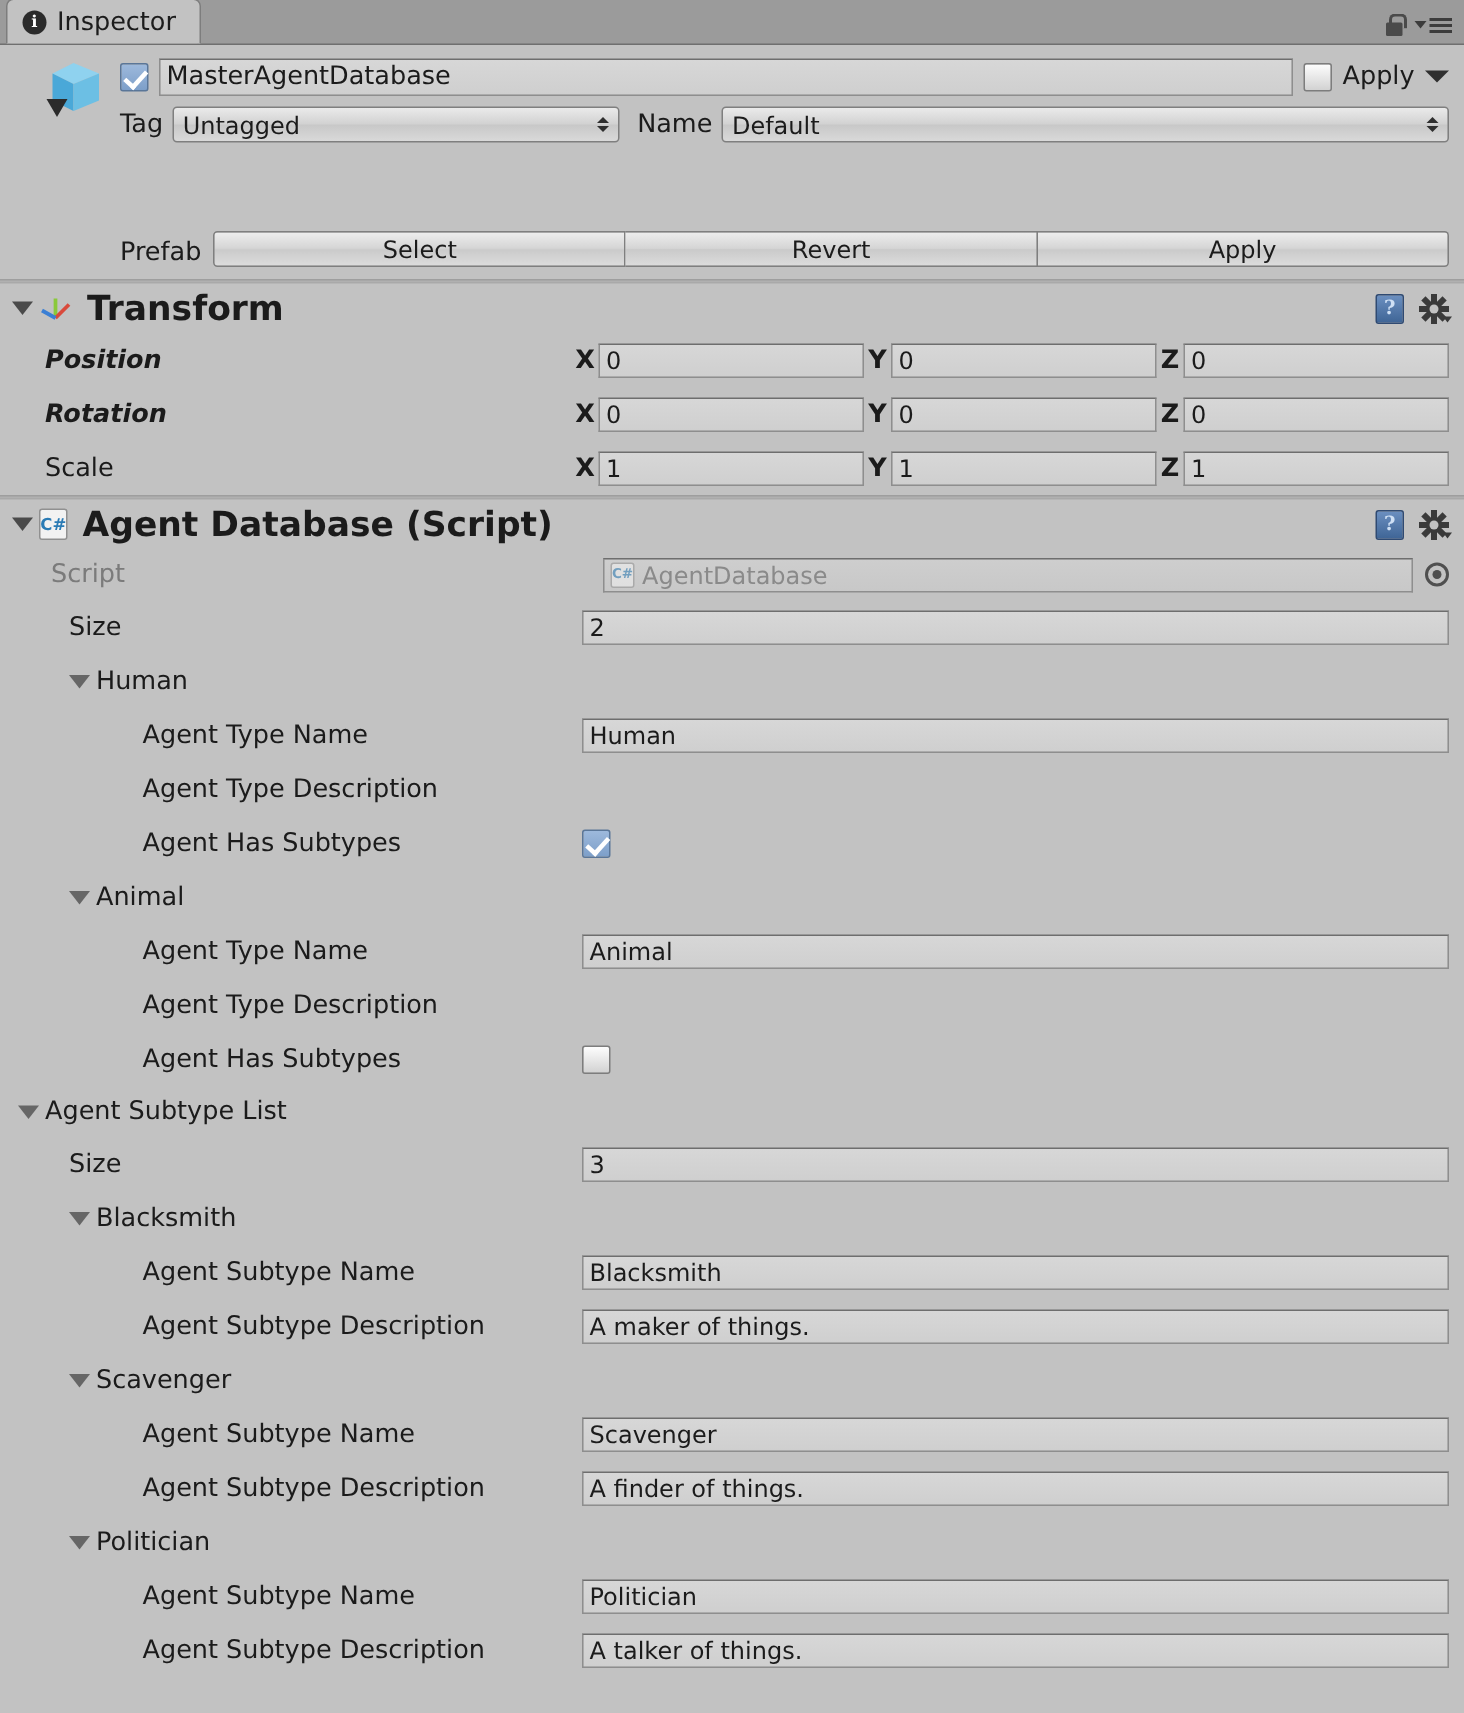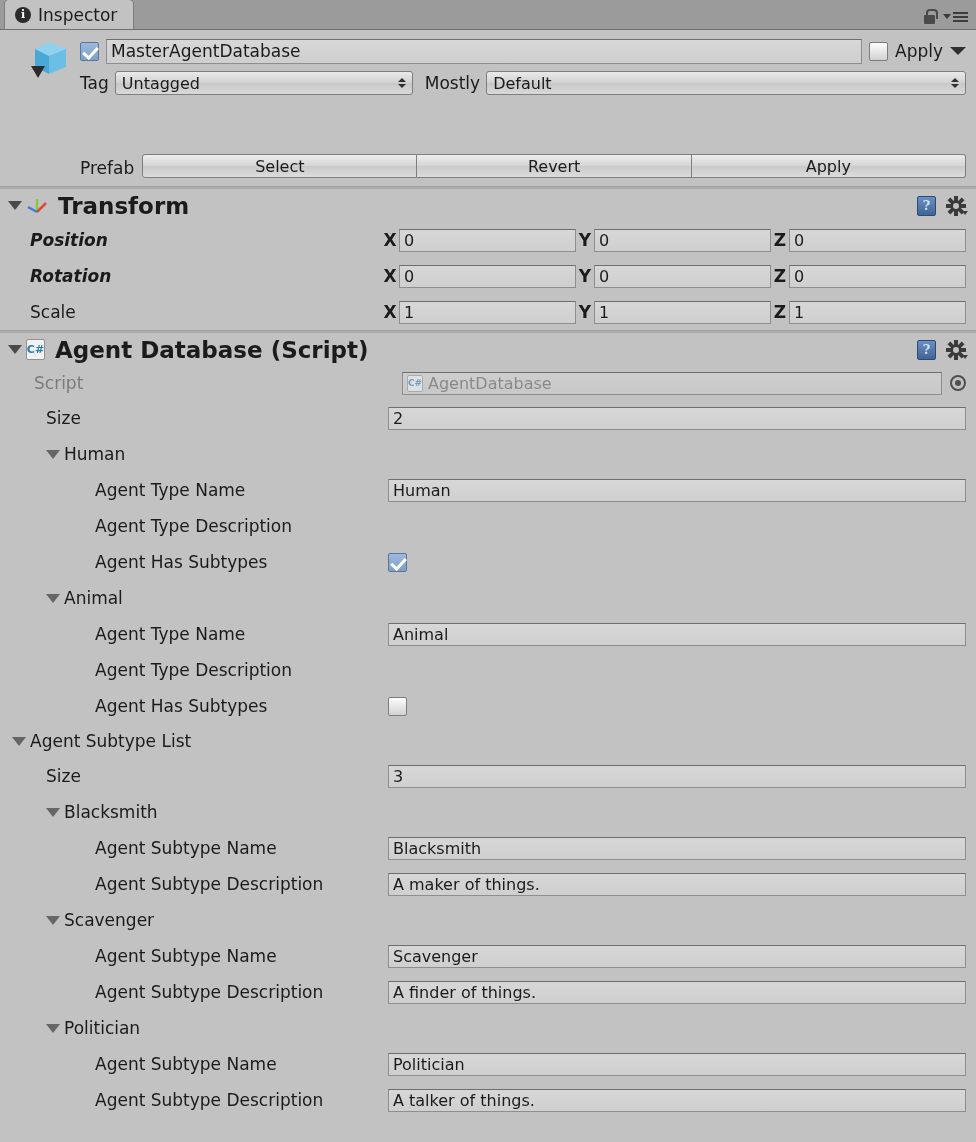--- a/index.html
+++ b/index.html
@@ -234,21 +234,21 @@
 
       <div style="display:flex; align-items:center; gap:6px; height:34px;">
         <span class="label">Tag</span>
         <div class="popup" style="width:298px;">
           <span>Untagged</span>
           <span class="updown">
               <i class="u"></i>
               <i class="d"></i>
             </span>
         </div>
-        <span class="label" style="margin-left:6px;">Mostly</span>
+        <span class="label" style="margin-left:6px;">Name</span>
         <div class="popup" style="flex:1;">
           <span>Default</span>
           <span class="updown">
               <i class="u"></i>
               <i class="d"></i>
             </span>
         </div>
       </div>
 
       <div style="display:flex; align-items:flex-end; gap:8px; height:30px;margin-top:48px;">

